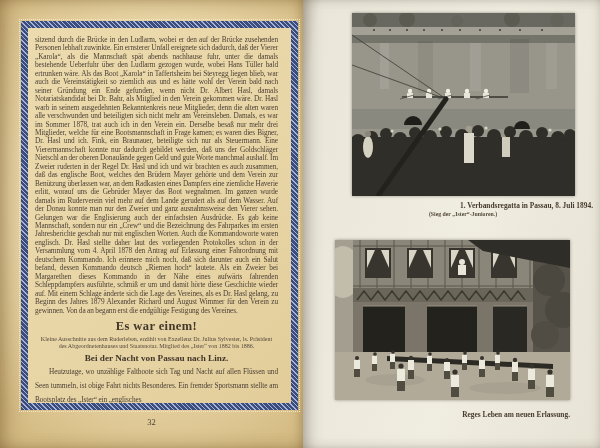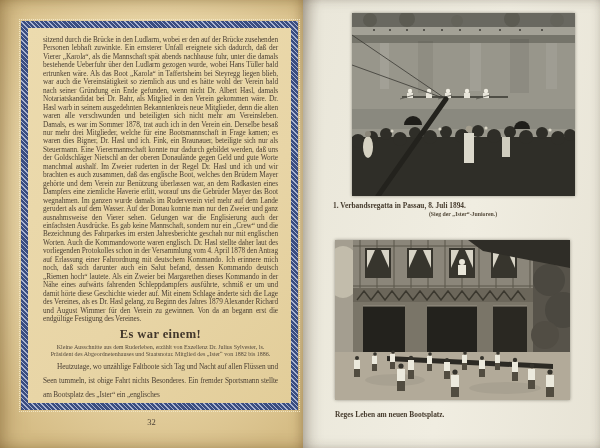--- a/index.html
+++ b/index.html
@@ -10,58 +10,59 @@
   .left-page{position:relative;width:303px;height:448px;flex:0 0 303px;
     background:radial-gradient(ellipse 75% 62% at 52% 45%, #eedfb4 0%, #e6d2a2 65%, #d6bd86 100%);
     box-shadow:inset 16px 0 24px -14px rgba(96,66,22,.5), inset -8px 0 14px -8px rgba(96,66,22,.4),
                inset 0 10px 18px -12px rgba(96,66,22,.35), inset 0 -10px 18px -12px rgba(96,66,22,.35);}
   .frame{position:absolute;left:21px;top:21px;width:277px;height:389px;box-sizing:border-box;
     padding:7px;
     background:repeating-linear-gradient(45deg,#3a4d80 0 2.2px,#a9b3d1 2.2px 3.2px);
     outline:1px dotted #f2e6c3;outline-offset:1px;}
   .frame-inner{width:100%;height:100%;box-sizing:border-box;overflow:hidden;
     background:linear-gradient(135deg,#ecdbae 0%,#e8d5a6 60%,#e2cd99 100%);
-    padding:8px 13px 4px 15px;color:#4c4135;}
+    padding:8px 13px 4px 7px;color:#4c4135;}
   .body-text{font-size:7.3px;line-height:8.45px;text-align:justify;letter-spacing:-0.08px;
     word-spacing:-0.2px;margin:0;}
   .story-heading{font-size:12.5px;font-weight:bold;text-align:center;color:#42372b;
     margin:4px 0 2px 0;letter-spacing:.4px;}
   .story-byline{font-size:6px;line-height:7px;text-align:center;color:#54493c;margin:0 4px 2px 4px;}
   .chapter-heading{font-size:9.2px;font-weight:bold;text-align:center;color:#42372b;margin:3px 0 2px 0;}
   .para2{font-size:7.3px;line-height:14px;text-align:justify;letter-spacing:-0.08px;
     word-spacing:-0.2px;margin:0;text-indent:14px;}
   .page-number{position:absolute;left:0;right:0;bottom:21px;text-align:center;
     font-size:8.5px;color:#4c4135;}
 
   
   .right-page{position:relative;width:297px;height:448px;flex:0 0 297px;
     background:linear-gradient(100deg,#d9d4c6 0%,#eae7da 5%,#f0ede1 55%,#e7e3d5 100%);
     box-shadow:inset 12px 0 16px -9px rgba(70,58,44,.45), inset -6px 0 12px -8px rgba(70,58,44,.25),
                inset 0 8px 16px -12px rgba(70,58,44,.25), inset 0 -8px 16px -12px rgba(70,58,44,.25);}
   .photo{position:absolute;box-shadow:0 0 3px rgba(40,35,25,.45);}
   .photo svg{display:block;}
   .photo1{left:49px;top:13px;width:223px;height:183px;}
   .photo2{left:32px;top:240px;width:235px;height:160px;}
-  .caption{position:absolute;text-align:left;color:#463b2d;font-weight:bold;}
+  .caption{position:absolute;text-align:right;color:#463b2d;font-weight:bold;}
   .caption1{left:30px;width:260px;top:201px;font-size:7.4px;}
   .subcaption1{left:30px;width:260px;top:211px;font-size:5.8px;font-weight:bold;
     position:absolute;text-align:center;color:#544a3a;}
   .caption2{left:32px;width:235px;top:410px;font-size:7.4px;}
 </style>
 </head>
 <body>
 
 <div class="spread">
 
   <div class="left-page">
     <div class="frame">
       <div class="frame-inner">
         <p class="body-text">sitzend durch die Brücke in den Ludlarm, wobei er den auf der Brücke zusehenden Personen lebhaft zuwinkte. Ein ernsterer Unfall ereignete sich dadurch, daß der Vierer „Karola“, als die Mannschaft spät abends nachhause fuhr, unter die damals bestehende Ueberfuhr über den Ludlarm gezogen wurde, wobei Hans Tüller bald ertrunken wäre. Als das Boot „Karola“ in Taffertsheim bei Steyregg liegen blieb, war auch die Vereinstätigkeit so ziemlich aus und es hätte wohl der Verein bald nach seiner Gründung ein Ende gefunden, wenn nicht Dr. Albert Hasl, damals Notariatskandidat bei Dr. Bahr, als Mitglied in den Verein gekommen wäre. Dr. Hasl warb in seinem ausgedehnten Bekanntenkreis neue Mitglieder, denn die alten waren alle verschwunden und beteiligten sich nicht mehr am Vereinsleben. Damals, es war im Sommer 1878, trat auch ich in den Verein ein. Derselbe besaß nur mehr drei Mitglieder, welche für eine Bootsmannschaft in Frage kamen; es waren dies Bigner, Dr. Hasl und ich. Fink, ein Braunauer, beteiligte sich nur als Steuermann. Eine Vierermannschaft konnte nur dadurch gebildet werden, daß uns der Goldschläger Nietschl an der oberen Donaulände gegen Geld und gute Worte manchmal aushalf. Im Zweier ruderten in der Regel Dr. Hasl und ich und wir brachten es auch zusammen, daß das englische Boot, welches den Brüdern Mayer gehörte und dem Verein zur Benützung überlassen war, an dem Radkasten eines Dampfers eine ziemliche Haverie erlitt, worauf uns die Gebrüder Mayer das Boot wegnahmen. Im ganzen wurde damals im Ruderverein viel mehr auf dem Lande gerudert als auf dem Wasser. Auf der Donau konnte man nur den Zweier und ganz ausnahmsweise den Vierer sehen. Gelungen war die Englisierung auch der einfachsten Ausdrücke. Es gab keine Mannschaft, sondern nur ein „Crew“ und die Bezeichnung des Fahrparkes im ersten Jahresberichte geschah nur mit englischen Worten. Auch die Kommandoworte waren englisch. Dr. Hasl stellte daher laut des vorliegenden Protokolles schon in der Versammlung vom 4. April 1878 den Antrag auf Erlassung einer Fahrordnung mit deutschem Kommando. Ich erinnere mich noch, daß sich darunter auch ein Salut befand, dessen Kommando deutsch „Riemen hoch“ lautete. Als ein Zweier bei Margarethen dieses Kommando in der Nähe eines aufwärts fahrenden Schleppdampfers ausführte, schmiß er um und damit hörte diese Geschichte wieder auf. Mit einem Schlage änderte sich die Lage des Vereines, als es Dr. Hasl gelang, zu Beginn des Jahres 1879 Alexander Richard und August Wimmer für den Verein zu gewinnen. Von da an begann erst die endgültige Festigung des Vereines.</p>
         <div class="story-heading">Es war einem!</div>
         <div class="story-byline">Kleine Ausschnitte aus dem Ruderleben, erzählt von Exzellenz Dr. Julius Sylvester, ls. Präsident des Abgeordnetenhauses und Staatsnotar. Mitglied des „Ister“ von 1882 bis 1886.</div>
+        <div class="chapter-heading">Bei der Nacht von Passau nach Linz.</div>
         <p class="para2">Heutzutage, wo unzählige Faltboote sich Tag und Nacht auf allen Flüssen und Seen tummeln, ist obige Fahrt nichts Besonderes. Ein fremder Sportsmann stellte am Bootsplatz des „Ister“ ein „englisches</p>
       </div>
     </div>
     <div class="page-number">32</div>
   </div>
 
   <div class="right-page">
 
     <div class="photo photo1">
       <svg width="223" height="183" viewBox="0 0 223 183" xmlns="http://www.w3.org/2000/svg">
@@ -269,16 +270,16 @@
               <rect x="211" y="147" width="8" height="10" fill="#514c40"></rect>
             </g>
           <g>
               <circle cx="120" cy="132" r="2.6" fill="#35332c"></circle>
               <rect x="116" y="135" width="8" height="12" fill="#eceadd"></rect>
               <rect x="116" y="147" width="8" height="10" fill="#514c40"></rect>
             </g>
         </g>
       </svg>
     </div>
-    <div class="caption caption2">Reges Leben am neuen Bootsplatz.</div>
+    <div class="caption caption2">Reges Leben am neuen Erlassung.</div>
 
   </div>
 </div>
 
 </body></html>

